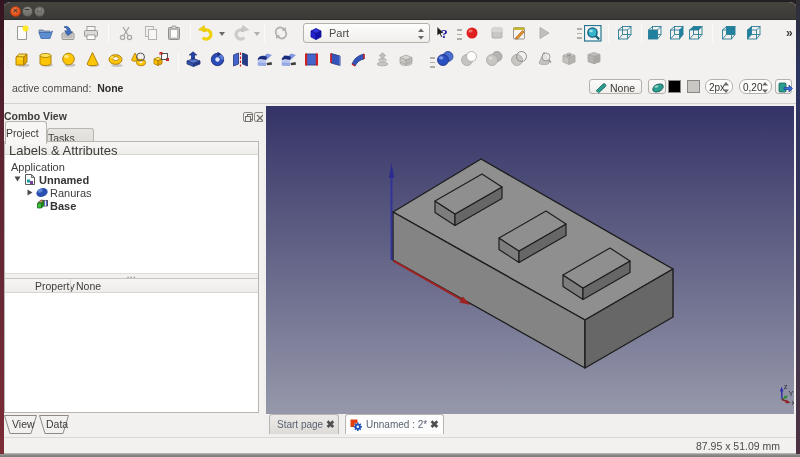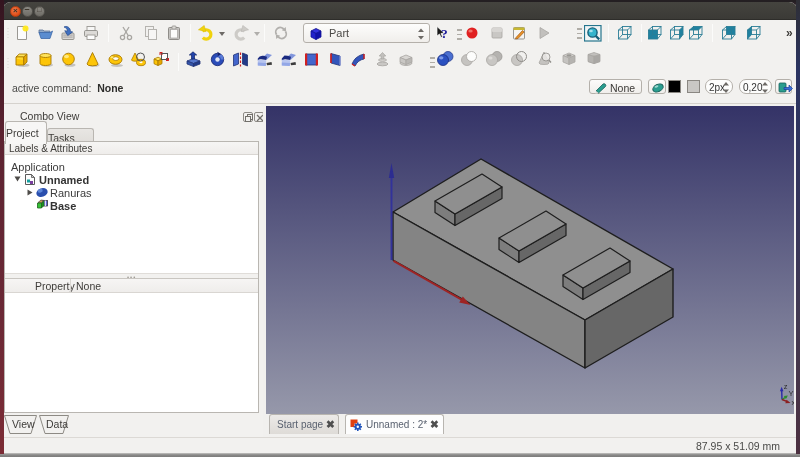--- a/index.html
+++ b/index.html
@@ -34,27 +34,27 @@
 #combo .txt{position:absolute;left:25px;top:3px;font-size:11px;color:#4c4a47;text-align:right;}
 
 .r3btn{position:absolute;top:0px;height:15px;background:linear-gradient(#fcfbfa,#f0eeeb);border:1px solid #b4b0aa;border-radius:3px;}
 .swatch{position:absolute;top:1px;width:13px;height:13px;border:1px solid #8a8782;}
 .spin{position:absolute;top:0px;height:15px;background:#fdfdfc;border:1px solid #b4b0aa;border-radius:7px;font-size:10.5px;color:#333;}
 #acmd{position:absolute;left:9px;top:3px;font-size:10.5px;color:#4a4a48;}
 
 #main{left:0;top:102px;width:794px;height:333px;}
 
 #dock{left:0;top:0;width:260px;height:333px;}
-#dtitle{left:17px;top:6px;font-size:10.5px;color:#3e3c39;}
+#dtitle{left:1px;top:6px;font-size:10.5px;color:#3e3c39;font-weight:bold;}
 .dbtn{position:absolute;top:8px;width:10px;height:10px;border:1px solid #8d8a85;border-radius:2px;background:#f2f1ef;color:#55534f;font-size:8px;line-height:9px;text-align:center;}
 .tab{position:absolute;font-size:10.5px;color:#3e3c39;}
 #tab-project{left:2px;top:16.5px;width:42px;height:23px;background:#f7f6f5;border:1px solid #b9b6b1;border-bottom:none;border-radius:3px 3px 0 0;line-height:22px;z-index:3;}
 #tab-tasks{left:44px;top:10px;width:47px;height:20px;background:linear-gradient(#e8e6e3,#dddad6);border:1px solid #b9b6b1;border-bottom:none;border-radius:3px 3px 0 0;line-height:19px;margin-top:14px;}
 #dframe{left:1px;top:36.5px;width:255px;height:272px;border:1px solid #b9b6b1;background:#fff;}
-#lah{left:0;top:0;width:253px;height:13px;background:linear-gradient(#f6f5f4,#efedeb);border-bottom:1px solid #d9d6d2;font-size:10px;color:#3e3c39;padding:1px 0 0 4px;}
+#lah{left:0;top:0;width:253px;height:13px;background:linear-gradient(#f6f5f4,#efedeb);border-bottom:1px solid #d9d6d2;font-size:13px;color:#3e3c39;padding:1px 0 0 4px;}
 #tree{left:0;top:14px;width:253px;height:117.5px;background:#fff;font-size:11px;color:#3a3a3a;}
 #psplit{left:0;top:131.5px;width:253px;height:6px;background:#f2f1ef;border-top:1px solid #e0ddd9;border-bottom:1px solid #c9c6c1;}
 #phead{left:0;top:137.5px;width:253px;height:14px;background:linear-gradient(#f6f5f4,#efedeb);border-bottom:1px solid #d9d6d2;font-size:10.5px;color:#3e3c39;}
 #pbody{left:0;top:152.5px;width:253px;height:117.5px;background:#fff;}
 
 #mdi{left:260px;top:0;width:534px;height:333px;background:#f1f0ee;}
 #vp{left:3px;top:2px;width:528px;height:308px;background:linear-gradient(#343367,#9698aa);}
 #vtabs{left:0;top:310px;width:534px;height:21px;}
 .vtab{position:absolute;top:0;height:20px;font-size:10.5px;color:#5a6270;}
 #vt1{left:6px;width:70px;background:linear-gradient(#eceae8,#dedbd7);border:1px solid #b8b5b0;border-bottom:none;border-radius:3px 3px 0 0;}

